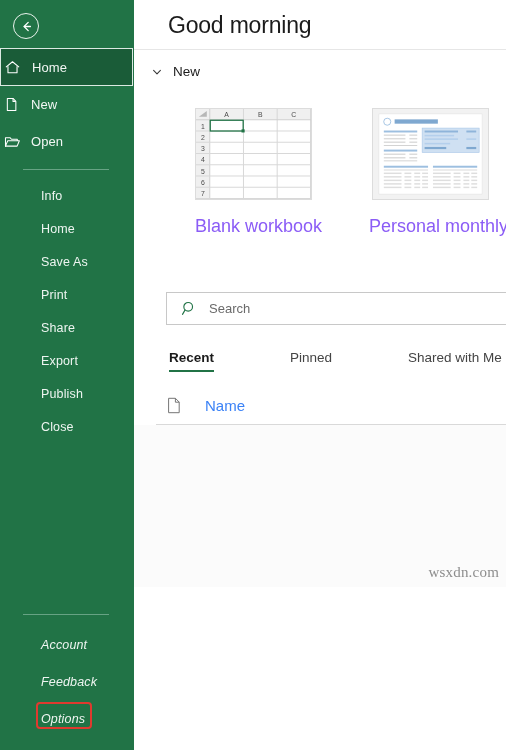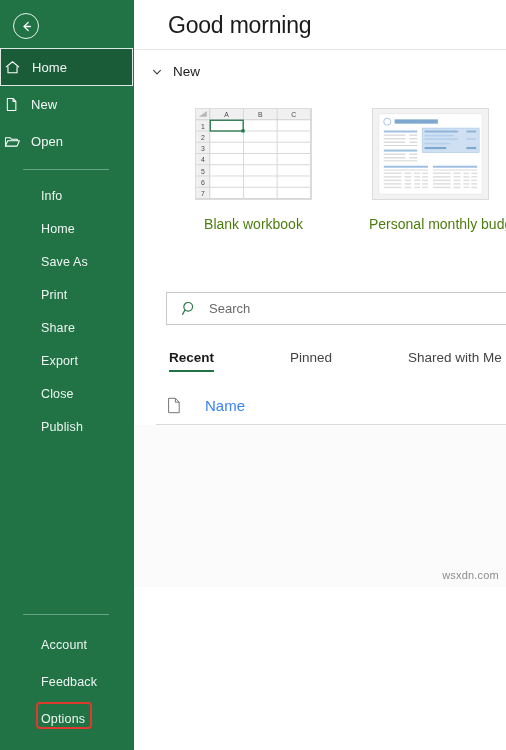--- a/index.html
+++ b/index.html
@@ -117,20 +117,21 @@
     box-sizing: border-box;
     white-space: normal;
     width: 110px;
   }
 
   .nav-bottom {
     position: absolute;
     left: 0;
     bottom: 12px;
     width: 134px;
+    font-style: italic;
   }
   .nav-bottom .nav-sep {
     margin-bottom: 12px;
   }
   .nav-bottom .nav-link { height: 37px; line-height: 37px; }
   .highlight-box {
     position: absolute;
     left: 36px;
     top: 702px;
     width: 56px;
@@ -208,22 +209,22 @@
     width: 117px;
     height: 92px;
     background: #ffffff;
     border: 1px solid #dcdcdc;
     box-sizing: border-box;
     overflow: hidden;
     position: relative;
   }
   .tpl-caption {
     margin-top: 16px;
-    font-size: 14px;
-    color: #4d7c0f;
+    font-size: 18px;
+    color: #8b5cf6;
     text-align: center;
     white-space: nowrap;
   }
   .tpl-budget .tpl-caption { text-align: left; margin-left: -3px; }
 
   
   .gridthumb { width: 100%; height: 100%; display: block; }
 
   
   .budgetthumb { width: 100%; height: 100%; display: block; }
@@ -329,23 +330,23 @@
     top: 425px;
     width: 372px;
     height: 325px;
     background: #fbfbfb;
   }
 
   .watermark {
     position: absolute;
     right: 7px;
     bottom: 6px;
-    font-size: 11px;
+    font-size: 15px;
     color: #8d8d8d;
-    font-family: Liberation Sans, sans-serif;
+    font-family: Liberation Serif, serif;
     letter-spacing: 0.2px;
   }
 </style>
 </head>
 <body>
 
 <div id="app">
 
   <div class="sidebar">
 
@@ -391,22 +392,22 @@
       <div class="nav-sep"></div>
     </div>
 
     <div class="nav-list">
       <span class="nav-link">Info</span>
       <span class="nav-link">Home</span>
       <span class="nav-link">Save As</span>
       <span class="nav-link">Print</span>
       <span class="nav-link">Share</span>
       <span class="nav-link">Export</span>
+      <span class="nav-link">Publish</span>
       <span class="nav-link">Close</span>
-      <span class="nav-link">Publish</span>
     </div>
 
     <div class="nav-bottom">
       <div class="nav-sep"></div>
       <span class="nav-link">Account</span>
       <span class="nav-link">Feedback</span>
       <span class="nav-link">Options</span>
     </div>
 
     <div class="highlight-box"></div>

